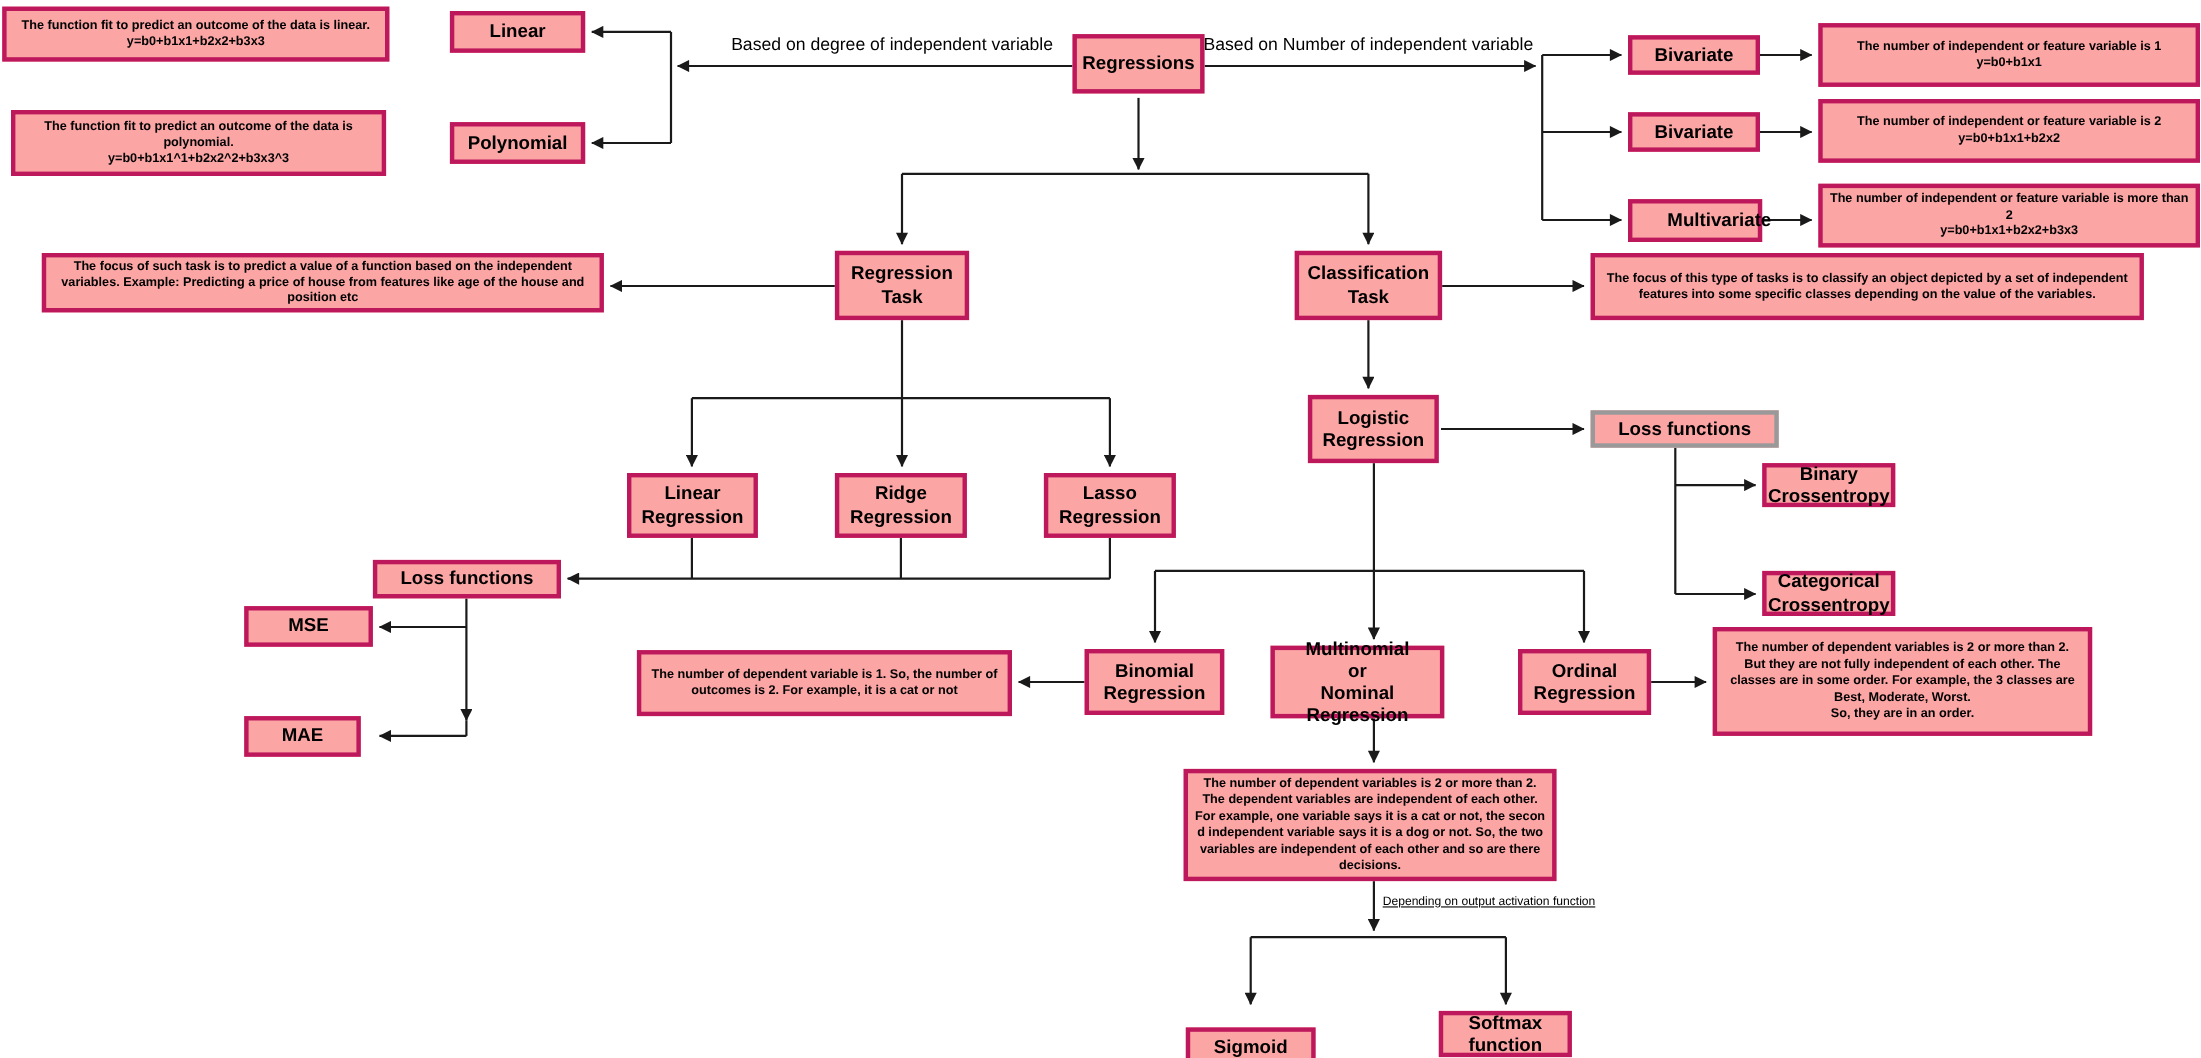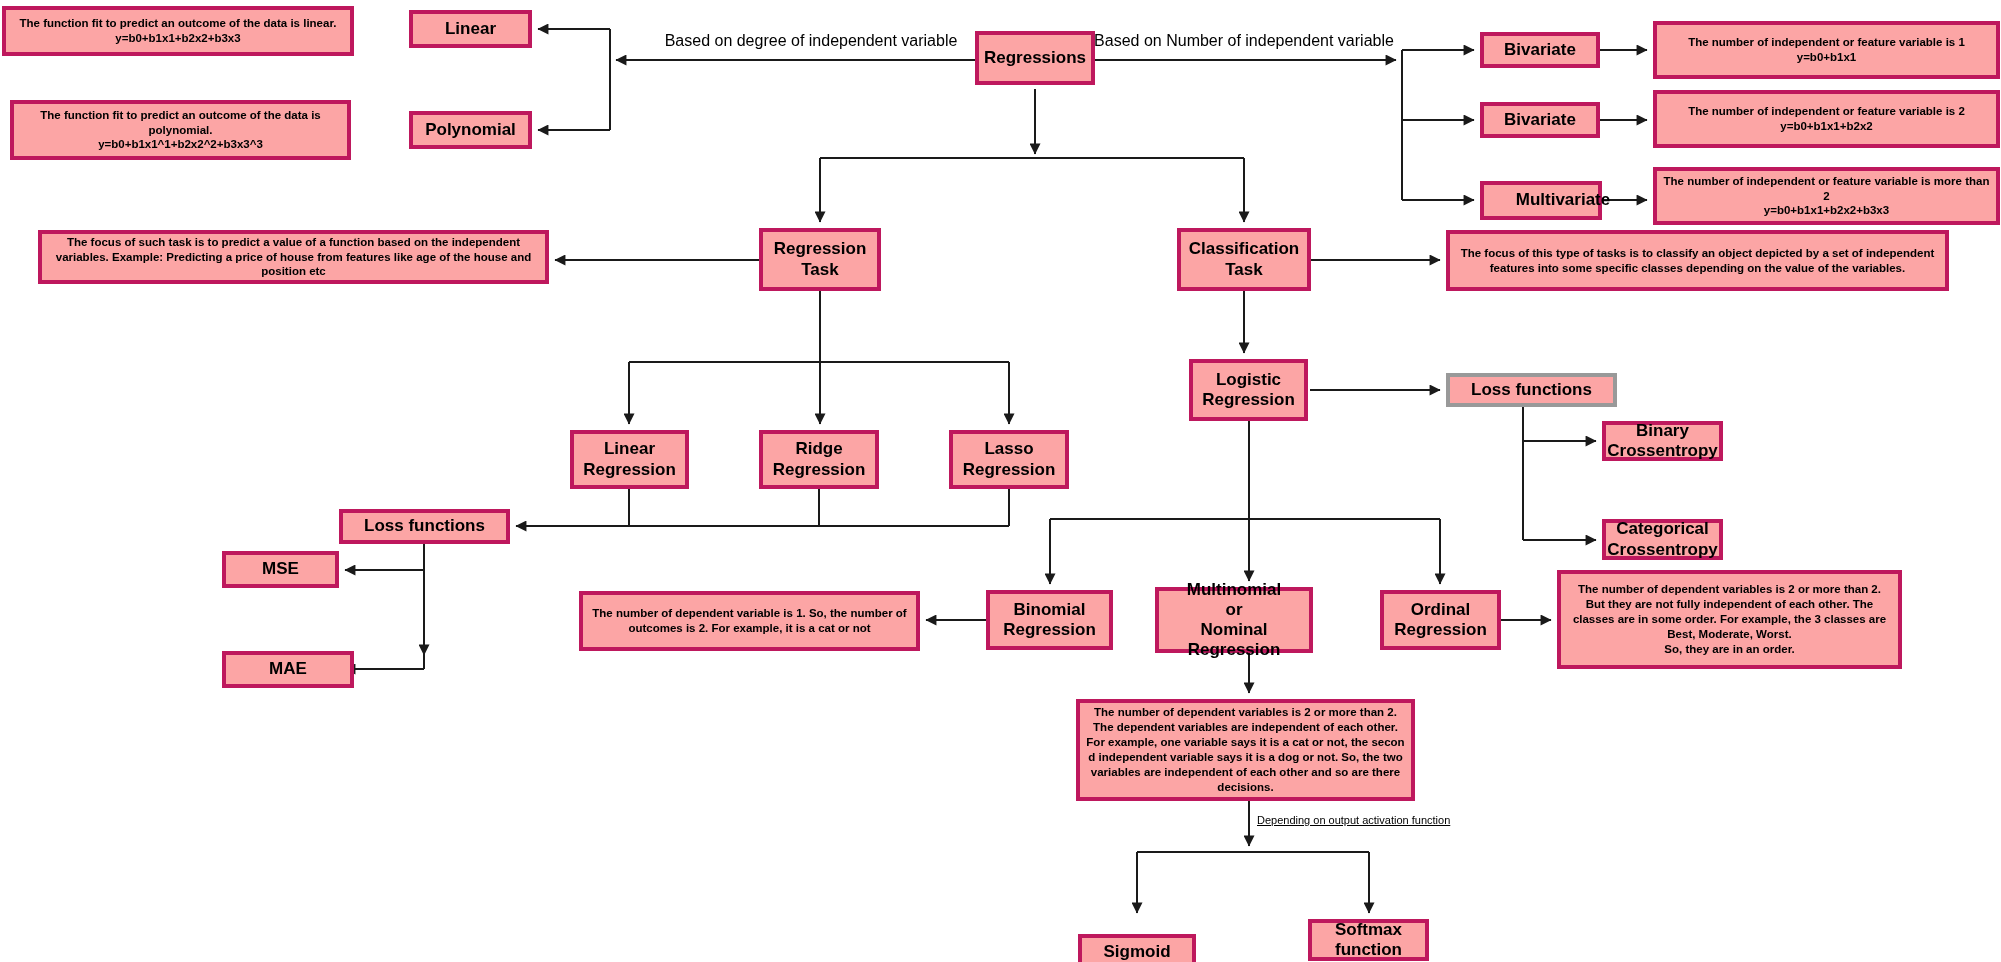--- a/index.html
+++ b/index.html
@@ -60,21 +60,21 @@
   #d-multivariate      { left: 1653px; top: 167px; width: 347px; height: 58px; }
   #n-regression-task   { left: 759px;  top: 228px; width: 122px; height: 63px; }
   #d-regression-task   { left: 38px;   top: 230px; width: 511px; height: 54px; }
   #n-classification-task { left: 1177px; top: 228px; width: 134px; height: 63px; }
   #d-classification-task { left: 1446px; top: 230px; width: 503px; height: 61px; }
   #n-linear-regression { left: 570px;  top: 430px; width: 119px; height: 59px; }
   #n-ridge-regression  { left: 759px;  top: 430px; width: 120px; height: 59px; }
   #n-lasso-regression  { left: 949px;  top: 430px; width: 120px; height: 59px; }
   #n-loss-left         { left: 339px;  top: 509px; width: 171px; height: 35px; }
   #n-mse               { left: 222px;  top: 551px; width: 117px; height: 37px; }
-  #n-mae               { left: 222px;  top: 651px; width: 132px; height: 37px; text-align: right; }
+  #n-mae               { left: 222px;  top: 651px; width: 106px; height: 37px; text-align: right; }
   #n-logistic          { left: 1189px; top: 359px; width: 119px; height: 62px; }
   #n-loss-right        { left: 1446px; top: 373px; width: 171px; height: 34px; border-color: #999999; }
   #n-binary-ce         { left: 1602px; top: 421px; width: 121px; height: 40px; }
   #n-categorical-ce    { left: 1602px; top: 519px; width: 121px; height: 41px; }
   #d-binomial          { left: 579px;  top: 591px; width: 341px; height: 60px; }
   #n-binomial          { left: 986px;  top: 590px; width: 127px; height: 60px; }
   #n-multinomial       { left: 1155px; top: 587px; width: 158px; height: 66px; }
   #n-ordinal           { left: 1380px; top: 590px; width: 121px; height: 60px; }
   #d-ordinal           { left: 1557px; top: 570px; width: 345px; height: 99px; }
   #d-multinomial       { left: 1076px; top: 699px; width: 339px; height: 102px; }

